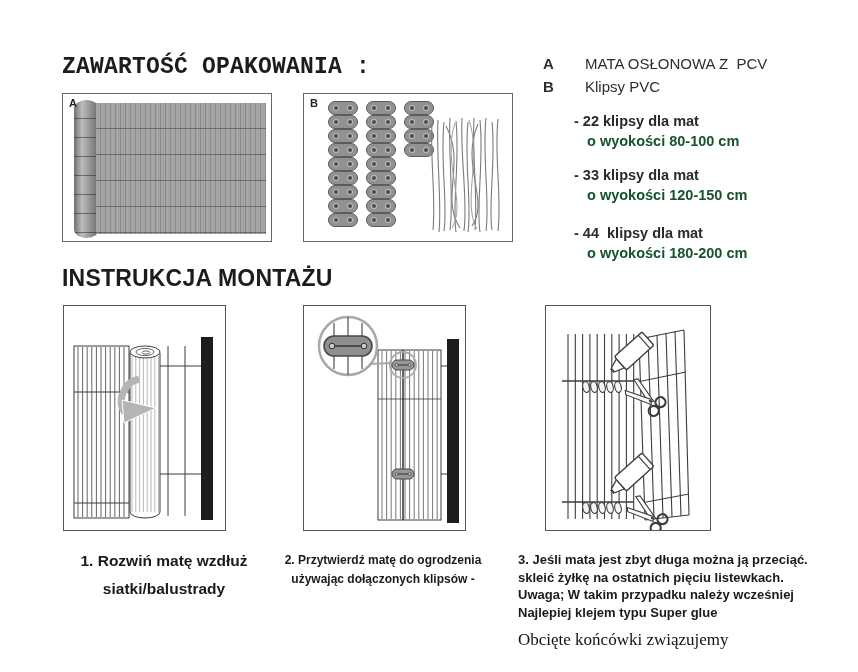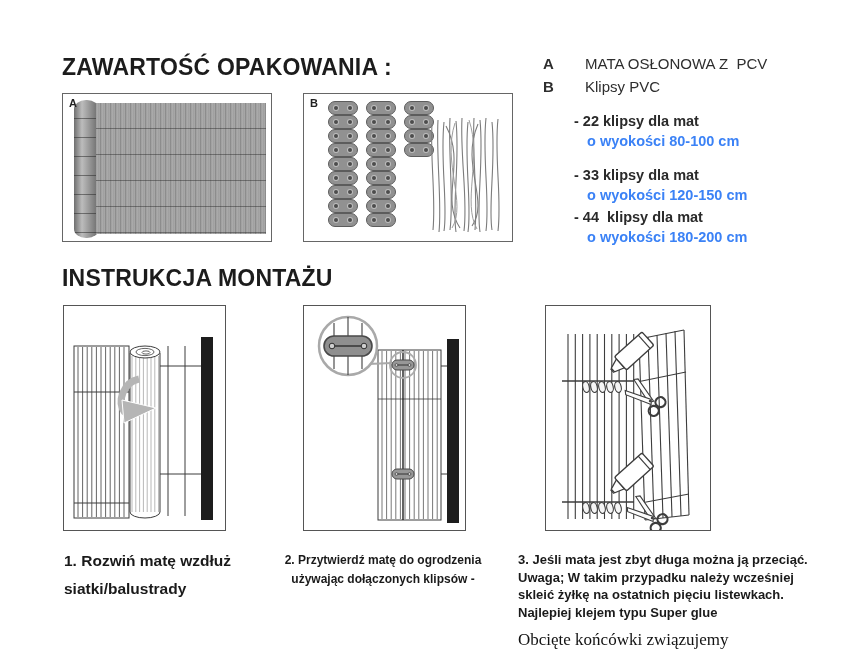--- a/index.html
+++ b/index.html
@@ -1,19 +1,19 @@
 <!DOCTYPE html>
 <html><head>
 <meta charset="utf-8">
 <style>
   html,body{margin:0;padding:0;background:#ffffff;}
   .page{position:relative;width:858px;height:672px;background:#ffffff;overflow:hidden;
         font-family:"Liberation Sans",sans-serif;color:#222;}
   .h-title{position:absolute;font-size:23px;font-weight:700;color:#1c1c1c;letter-spacing:.2px;white-space:nowrap;}
-  #title-contents{left:62px;top:54px;}
+  #title-contents{left:62px;top:54px;font-family:Liberation Mono, monospace;}
   #title-instructions{left:62px;top:265px;}
 
   
   .box{position:absolute;top:93px;width:210px;height:149px;border:1px solid #666;background:#fff;box-sizing:border-box;}
   #box-a{left:62px;}
   #box-b{left:303px;}
   .box-label{position:absolute;left:6px;top:3px;font-size:11px;font-weight:700;color:#222;}
 
   
   .mat-roll{position:absolute;left:11px;top:6px;width:25px;height:138px;border-radius:12px/9px;
@@ -35,35 +35,35 @@
   .clip::before{left:5px;} .clip::after{right:5px;}
   .wires{position:absolute;left:118px;top:14px;}
 
   
   .legend{position:absolute;left:543px;top:52px;width:305px;}
   .legend-row{display:flex;font-size:15px;line-height:23px;color:#2e2e2e;}
   .legend-key{width:42px;font-weight:700;}
   .legend-label{white-space:pre;}
   .bullets{margin-top:13px;padding-left:31px;}
   .bullet{margin-bottom:14px;font-weight:bold;}
-  .bullet.tight{margin-bottom:2px;}
+  .bullet.tight{margin-bottom:18px;}
   .b-line1{white-space:pre;font-size:14.5px;line-height:20px;color:#2a2a2a;}
-  .b-line2{padding-left:13px;white-space:pre;font-size:14.5px;line-height:20px;color:#3b82f6;}
+  .b-line2{padding-left:13px;white-space:pre;font-size:14.5px;line-height:20px;color:#14532d;}
 
   
   .diagram{position:absolute;top:305px;height:226px;border:1px solid #555;background:#fff;box-sizing:border-box;}
   #diagram-1{left:63px;width:163px;}
   #diagram-2{left:303px;width:163px;}
   #diagram-3{left:545px;width:166px;}
   .diagram svg{display:block;}
 
   
   .caption{position:absolute;color:#1a1a1a;font-weight:700;}
   .cap-line{white-space:nowrap;}
-  #caption-1{left:64px;top:547px;width:200px;font-size:15.5px;line-height:28px;}
+  #caption-1{left:64px;top:547px;width:200px;text-align:center;font-size:15.5px;line-height:28px;}
   #caption-2{left:260px;top:551px;width:246px;text-align:center;font-size:12px;line-height:19px;}
   #caption-3{left:518px;top:551px;width:336px;text-align:left;font-size:13px;line-height:17.5px;}
   .cap-serif{font-family:"Liberation Serif",serif;font-weight:400;font-size:17px;color:#111;
              margin-top:10px;white-space:nowrap;}
 </style>
 </head>
 <body>
 
 <div class="page">
 
@@ -339,19 +339,19 @@
   <div class="caption" id="caption-1">
     <div class="cap-line">1. Rozwiń matę wzdłuż</div>
     <div class="cap-line">siatki/balustrady</div>
   </div>
   <div class="caption" id="caption-2">
     <div class="cap-line">2. Przytwierdź matę do ogrodzenia</div>
     <div class="cap-line">używając dołączonych klipsów -</div>
   </div>
   <div class="caption" id="caption-3">
     <div class="cap-line">3. Jeśli mata jest zbyt długa można ją przeciąć.</div>
+    <div class="cap-line">skleić żyłkę na ostatnich pięciu listewkach.</div>
     <div class="cap-line">Uwaga; W takim przypadku należy wcześniej</div>
-    <div class="cap-line">skleić żyłkę na ostatnich pięciu listewkach.</div>
     <div class="cap-line">Najlepiej klejem typu Super glue</div>
     <div class="cap-line cap-serif">Obcięte końcówki związujemy</div>
   </div>
 
 </div>
 
 </body></html>

